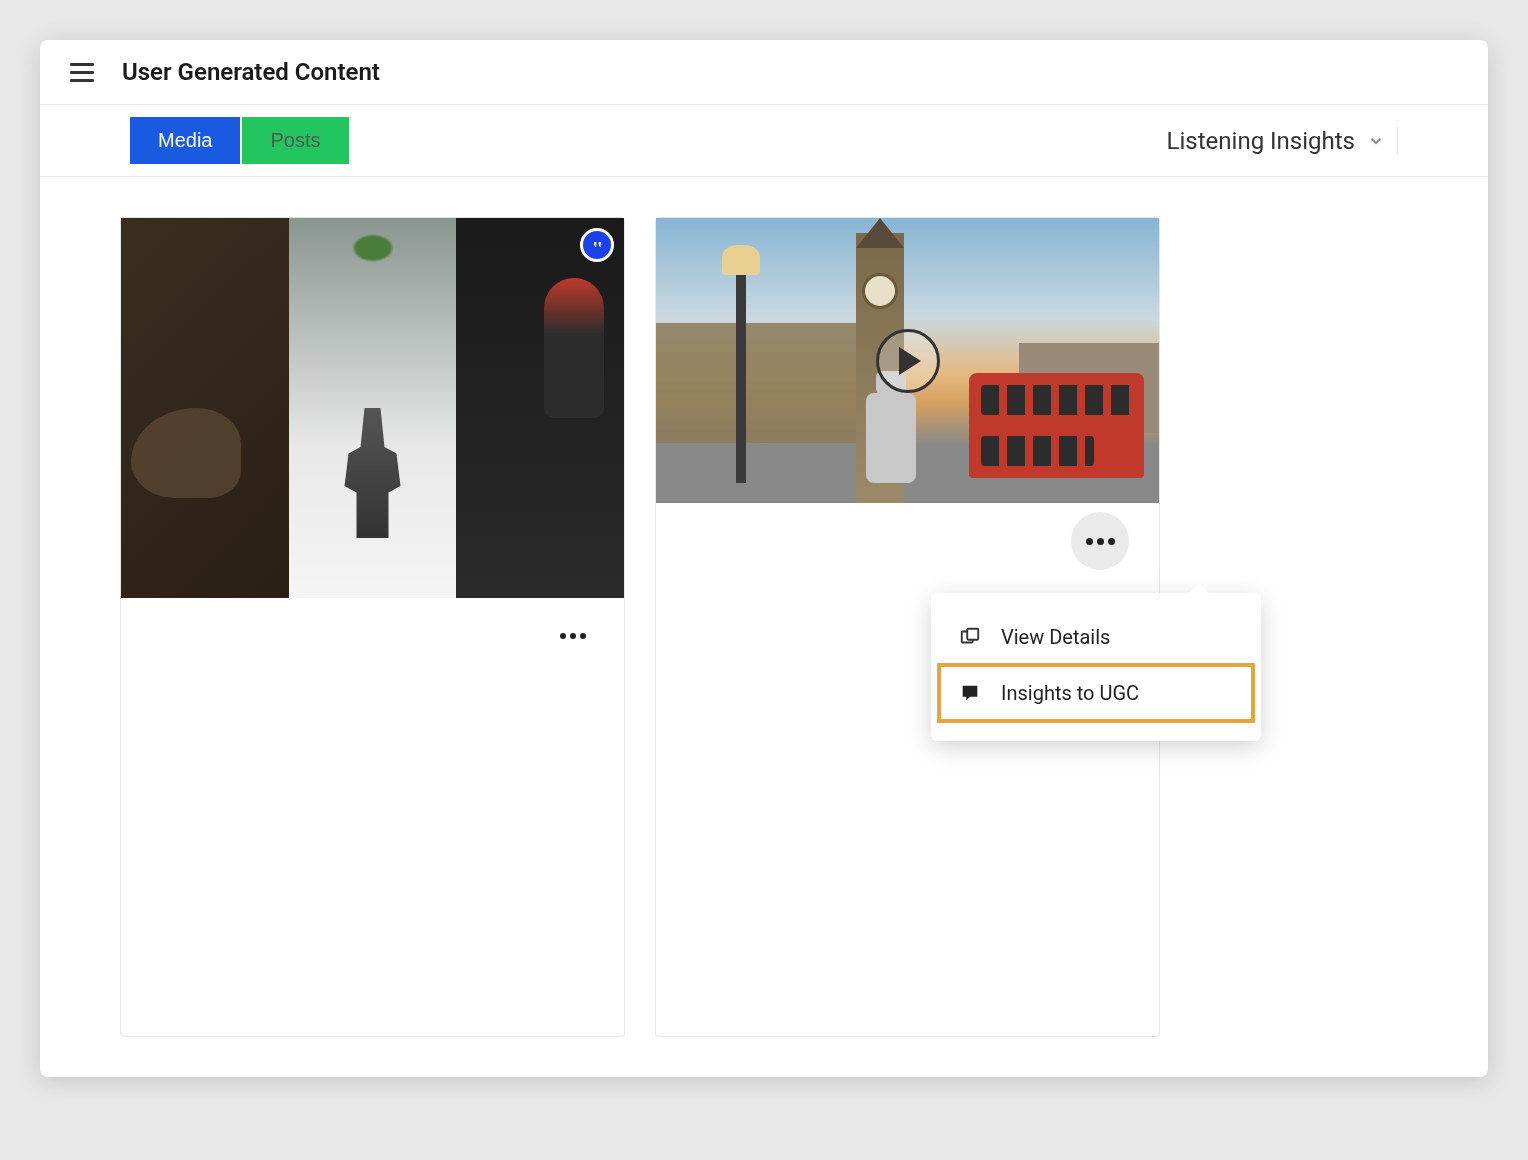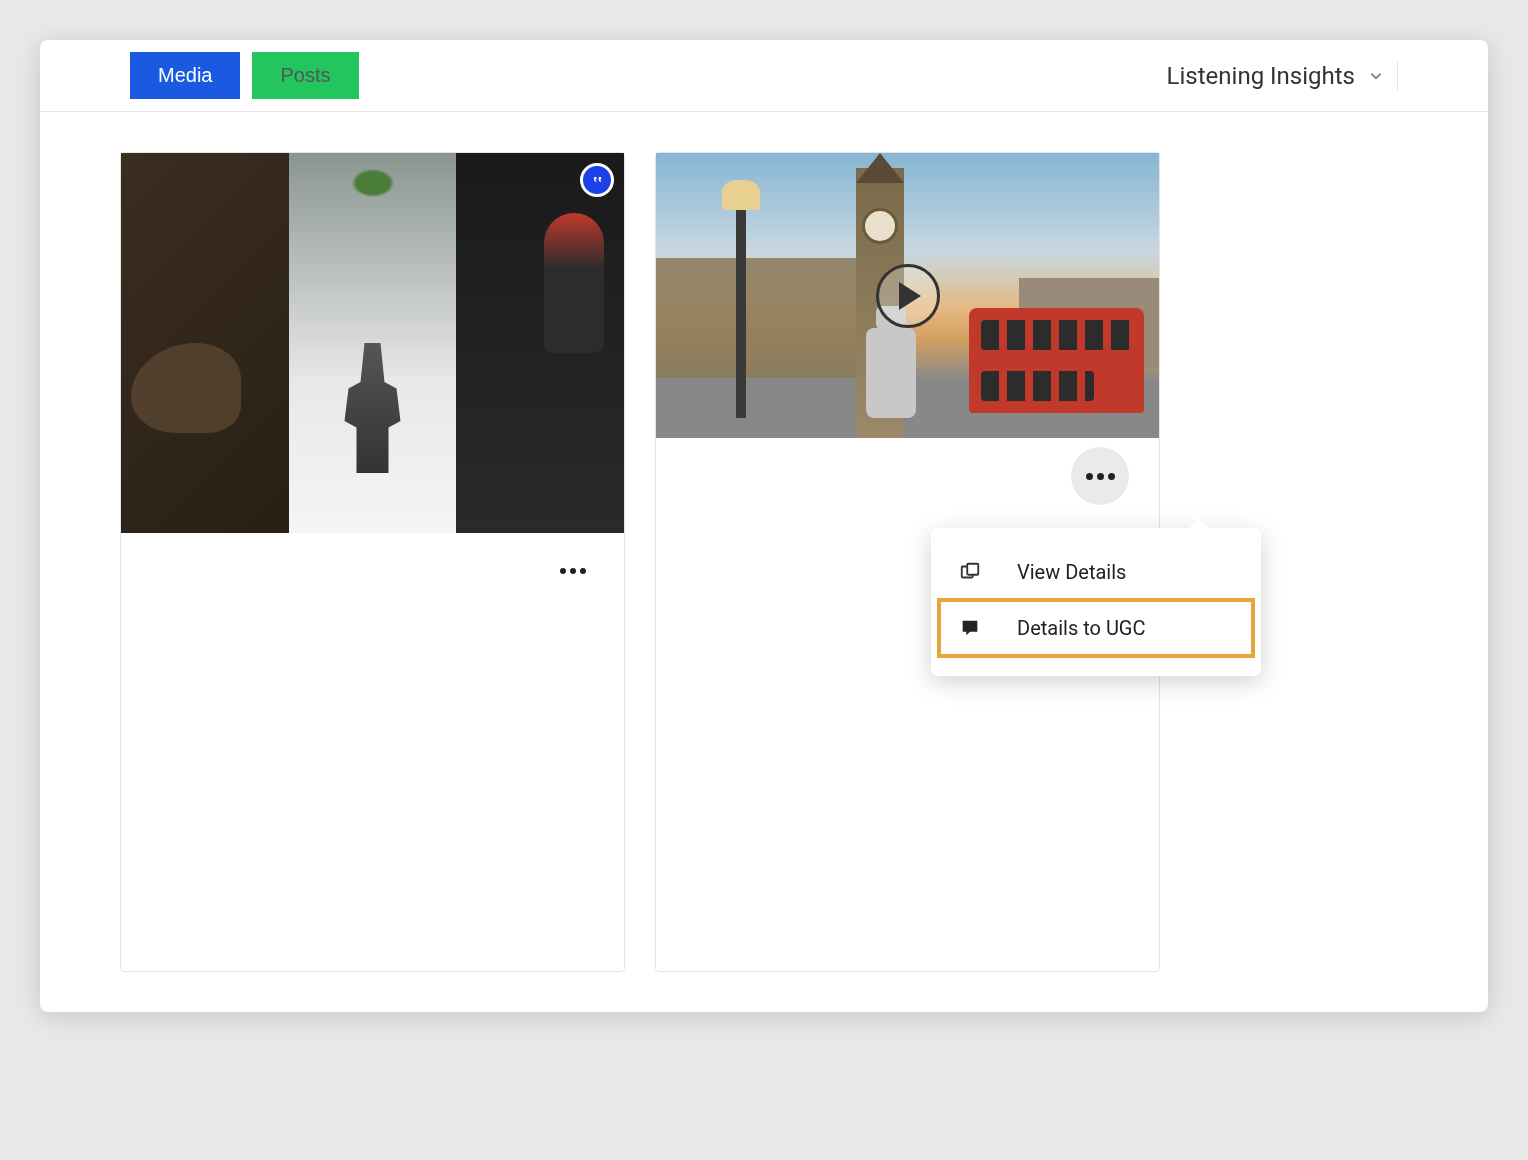--- a/index.html
+++ b/index.html
@@ -56,21 +56,21 @@
     .toolbar {
       display: flex;
       align-items: center;
       padding: 12px 90px;
       border-bottom: 1px solid #e5e5e5;
       justify-content: space-between;
     }
     
     .tabs {
       display: flex;
-      gap: 12px;
+      gap: 2px;
     }
     
     .tab {
       padding: 12px 28px;
       font-size: 20px;
       cursor: pointer;
       background: #22c55e;
       color: #555;
       border: none;
     }
@@ -425,21 +425,21 @@
       width: 0;
       height: 0;
       border-left: 12px solid transparent;
       border-right: 12px solid transparent;
       border-bottom: 12px solid #fff;
     }
     
     .menu-item {
       display: flex;
       align-items: center;
-      gap: 36px;
+      gap: 20px;
       padding: 14px 18px;
       font-size: 20px;
       color: #222;
       cursor: pointer;
       text-align: right;
     }
     
     .menu-item.highlighted {
       border: 4px solid #e8a43c;
       margin: 0 -4px;
@@ -453,20 +453,28 @@
     
     .card-2 {
       position: relative;
     }
   </style>
 </head>
 <body>
 
 <div class="app-container">
 
+  <div class="header">
+    <div class="hamburger">
+      <span></span>
+        <span></span>
+        <span></span>
+    </div>
+    <h1 class="page-title">User Generated Content</h1>
+  </div>
 
   <div class="toolbar">
     <div class="tabs">
       <button class="tab active">Media</button>
       <button class="tab">Posts</button>
     </div>
     <div class="listening-insights">
       <span>Listening Insights</span>
       <svg class="chevron-down" viewBox="0 0 24 24" fill="none" stroke="#888" stroke-width="2.5">
         <polyline points="6 9 12 15 18 9"></polyline>
@@ -521,19 +529,19 @@
           <svg class="menu-icon" viewBox="0 0 24 24" fill="none" stroke="#333" stroke-width="2">
             <rect x="3" y="6" width="12" height="12" rx="1"></rect>
             <rect x="9" y="3" width="12" height="12" rx="1" fill="#fff"></rect>
           </svg>
           <span>View Details</span>
         </div>
         <div class="menu-item highlighted">
           <svg class="menu-icon" viewBox="0 0 24 24" fill="#222">
             <path d="M4 4h16v12H12l-4 4v-4H4V4zm4 4h2v4H9c0 .5 0 1 1 1v1c-1.5 0-2-1-2-2V8zm5 0h2v4h-1c0 .5 0 1 1 1v1c-1.5 0-2-1-2-2V8z" fill="#222"></path>
           </svg>
-          <span>Details to UGC</span>
+          <span>Insights to UGC</span>
         </div>
       </div>
     </div>
 
   </div>
 </div>
 
 </body></html>

